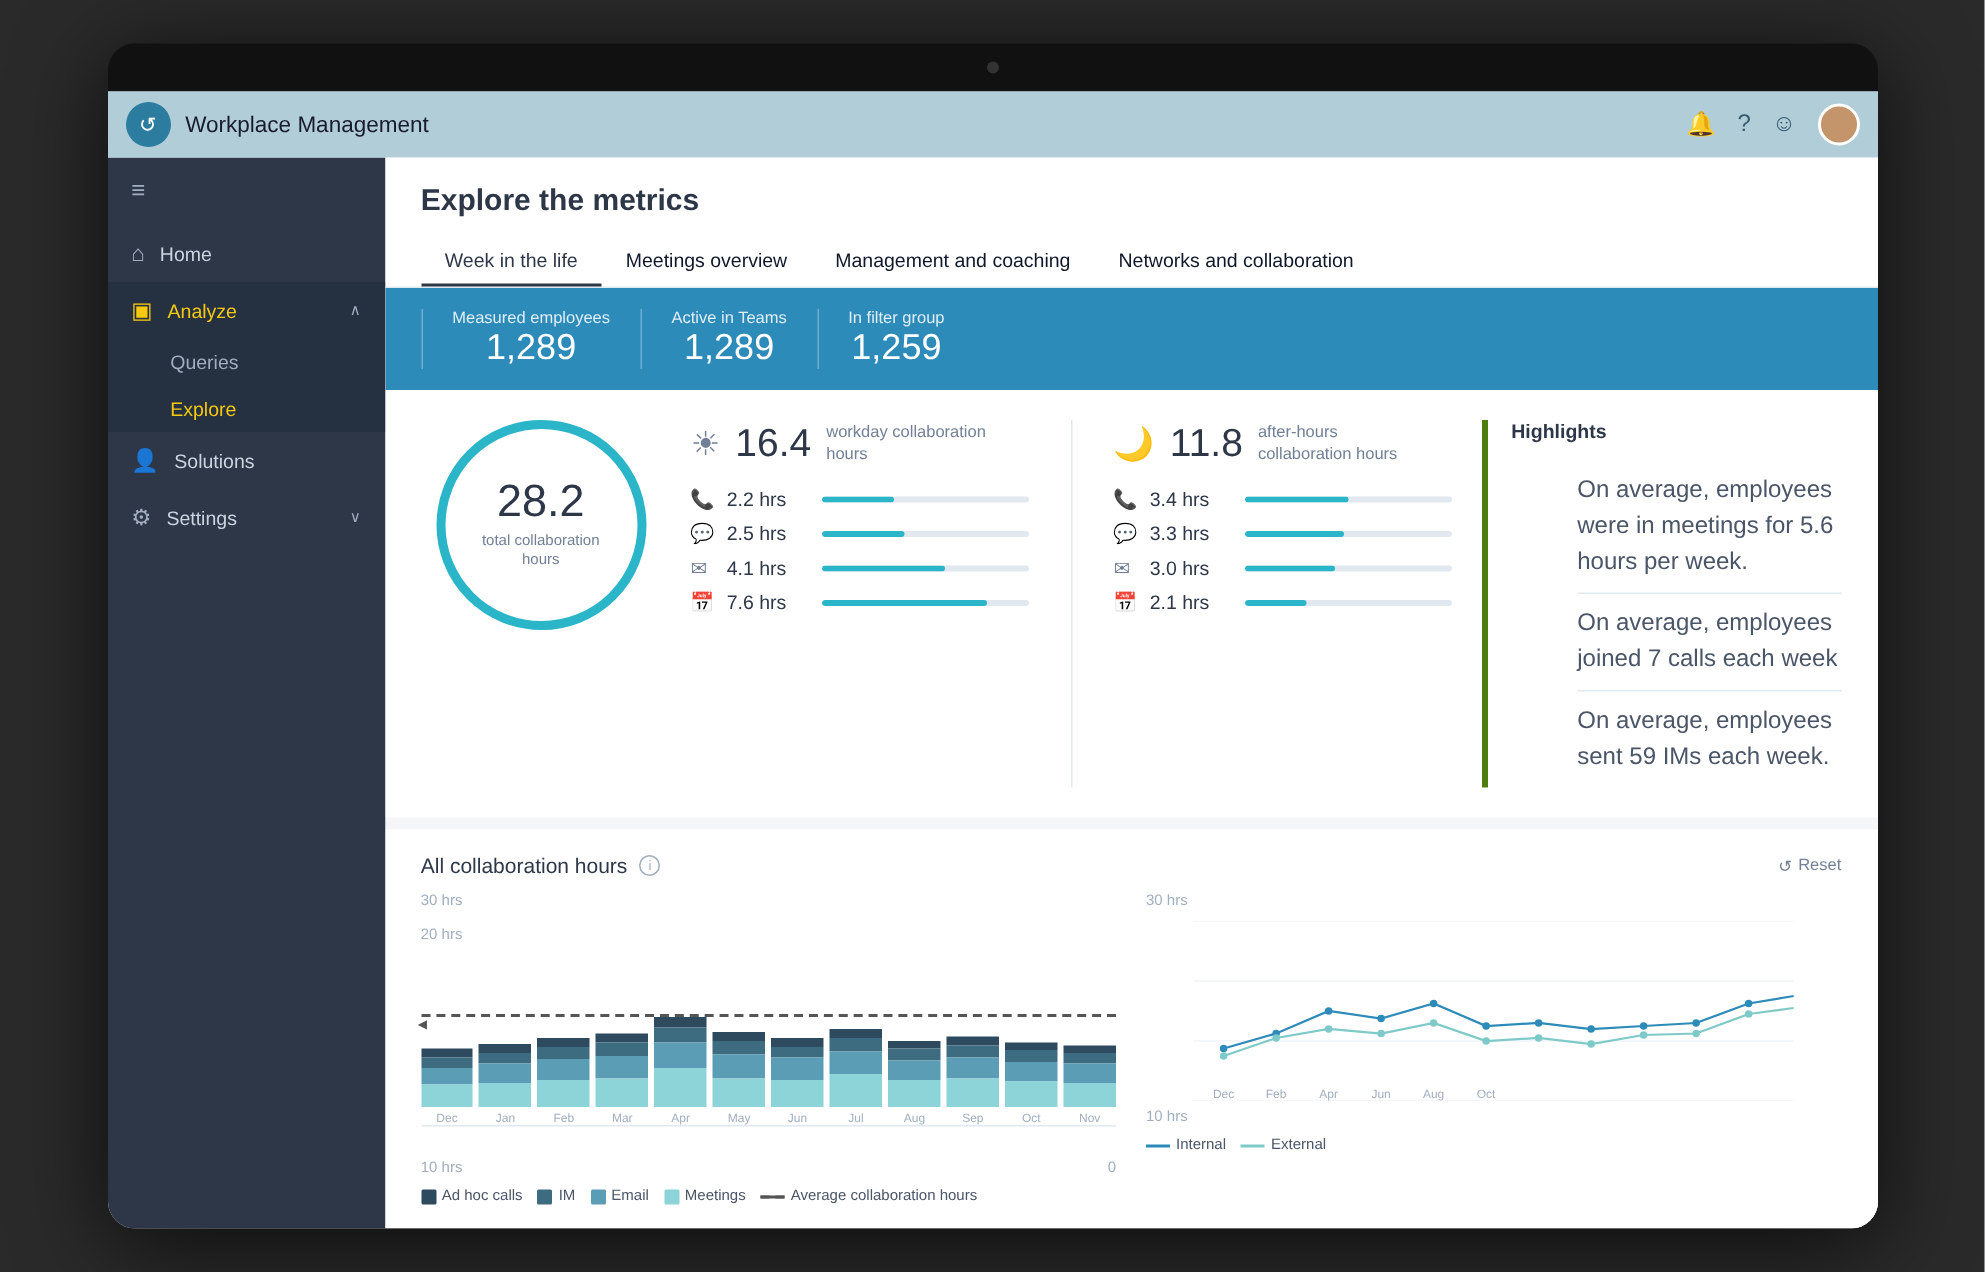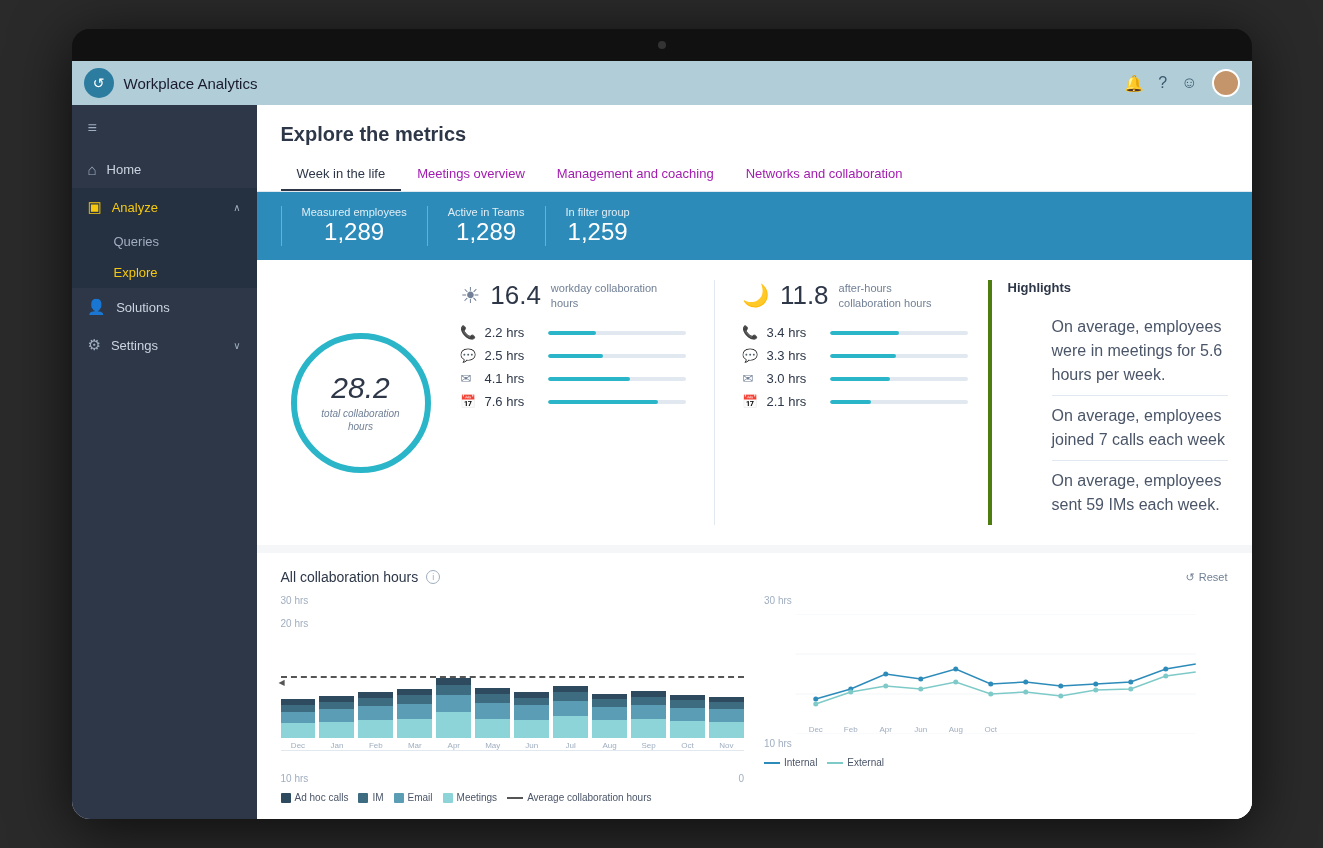--- a/index.html
+++ b/index.html
@@ -136,21 +136,21 @@
       color: #2d3748;
       margin-bottom: 12px;
     }
     .tabs {
       display: flex;
       gap: 0;
     }
     .tab {
       padding: 8px 16px;
       font-size: 13px;
-      color: #a21caf;
+      color: #0f172a;
       cursor: pointer;
       border-bottom: 2px solid transparent;
       white-space: nowrap;
     }
     .tab.active {
       color: #2d3748;
       border-bottom: 2px solid #2d3748;
       font-weight: 500;
     }
     
@@ -196,25 +196,24 @@
     .metrics-section {
       display: flex;
       padding: 20px 24px;
       gap: 20px;
       background: white;
       margin-bottom: 0;
     }
     
     .circle-container {
       display: flex;
-      align-items: center;
+      align-items: flex-start;
       justify-content: center;
       width: 160px;
       flex-shrink: 0;
-      font-style: italic;
     }
     .circle-chart {
       width: 140px;
       height: 140px;
       border-radius: 50%;
       border: 6px solid #2ab5c8;
       display: flex;
       flex-direction: column;
       align-items: center;
       justify-content: center;
@@ -437,21 +436,21 @@
 <div class="device-frame">
   <div class="camera-bar">
     <div class="camera-dot"></div>
   </div>
   <div class="screen">
 
     <div class="top-bar">
       <div class="top-bar-logo">
         <span style="font-size:14px;">↺</span>
       </div>
-      <span class="top-bar-title">Workplace Analytics</span>
+      <span class="top-bar-title">Workplace Management</span>
       <div class="top-bar-icons">
         <span class="top-bar-icon">🔔</span>
         <span class="top-bar-icon">?</span>
         <span class="top-bar-icon">☺</span>
         <div class="avatar-circle"></div>
       </div>
     </div>
 
     <div class="main-layout">
 

